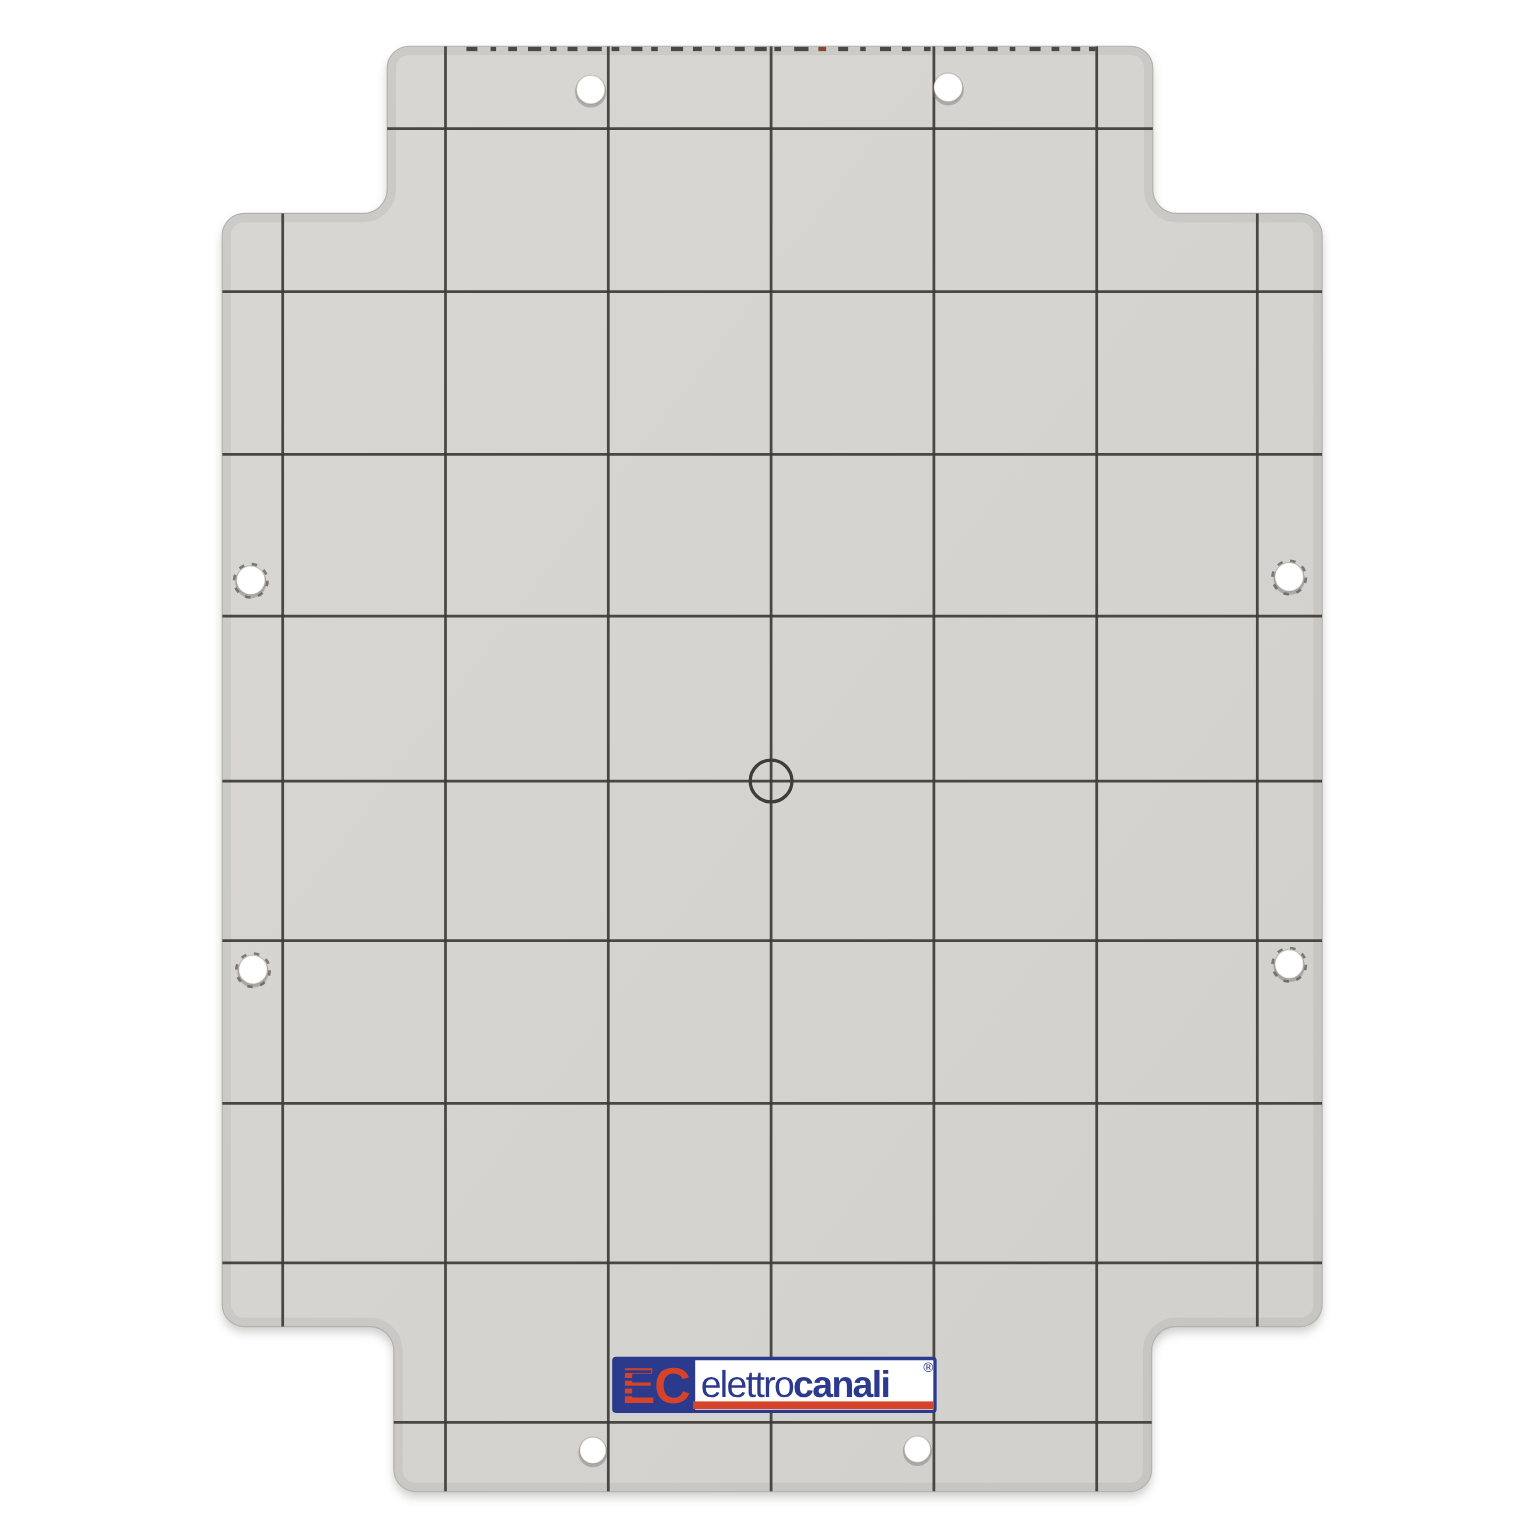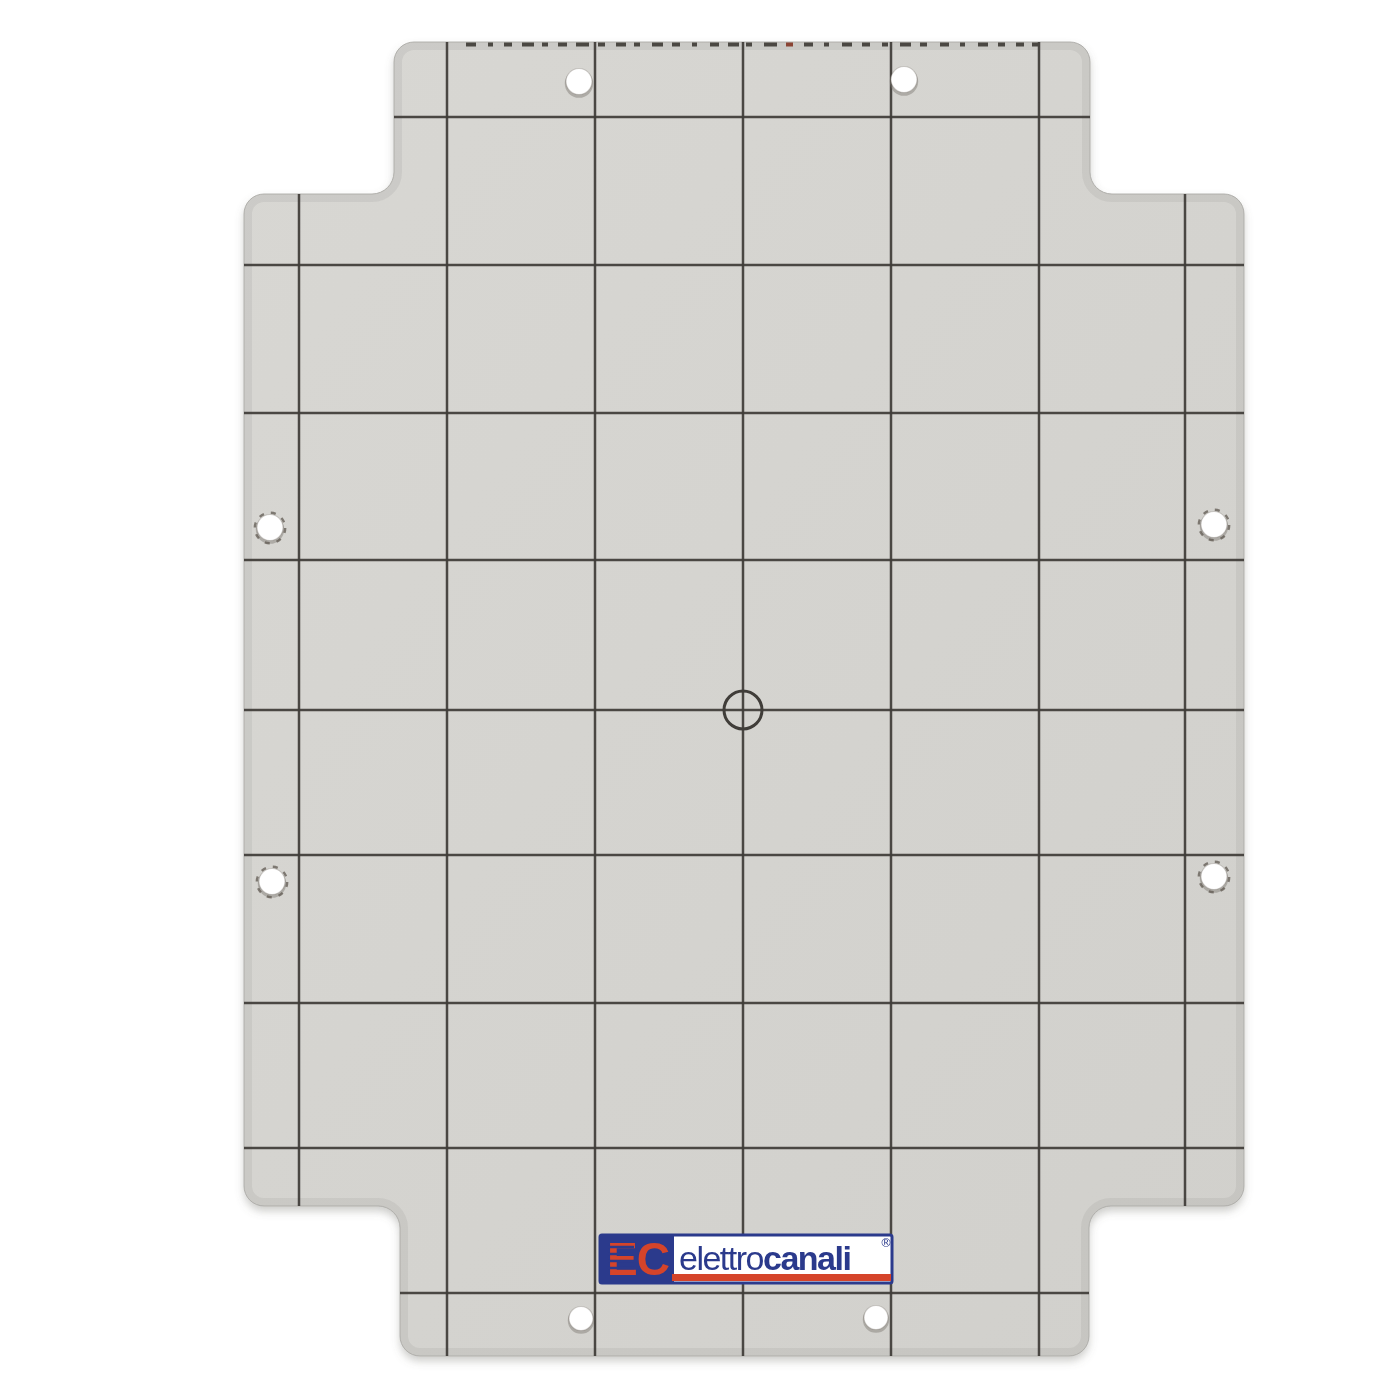--- a/index.html
+++ b/index.html
@@ -2,21 +2,20 @@
 <html style="--bg: #ffffff; --grid: #403d39; --plate-edge: #b7b6b2; --logo-blue: #2b3a8c; --logo-red: #d5442a;"><head>
 <meta charset="utf-8">
 <style>
   html,body{margin:0;padding:0;background:#fff;}
   .stage{
     position:relative;
     width:1328px;height:1400px;
     background:var(--bg,#ffffff);
     overflow:hidden;
     font-family:"Liberation Sans", sans-serif;
-    padding-left:42px;
   }
   svg{display:block;}
   .plate-shadow{fill:rgba(110,108,104,0.35);}
   .plate-body{stroke:var(--plate-edge,#b7b6b2);stroke-width:1;}
   .inner-shade{fill:none;stroke:rgba(60,58,54,0.07);stroke-width:16;}
   .grid-line{stroke:var(--grid,#403d39);stroke-width:2.5;opacity:0.93;}
   .center-target{fill:none;stroke:var(--grid,#403d39);stroke-width:3;}
   .hole-shadow{fill:rgba(125,120,112,0.45);}
   .hole{fill:#ffffff;stroke:rgba(110,105,98,0.28);stroke-width:1.2;}
   .hole-burr{fill:none;stroke:rgba(95,88,80,0.75);stroke-width:2.4;stroke-dasharray:5 7;}

